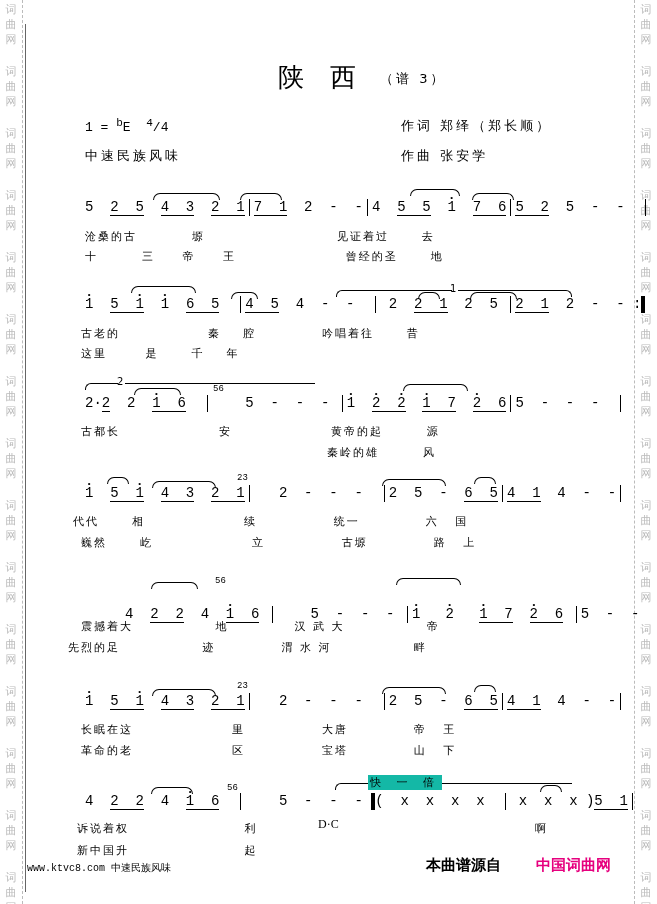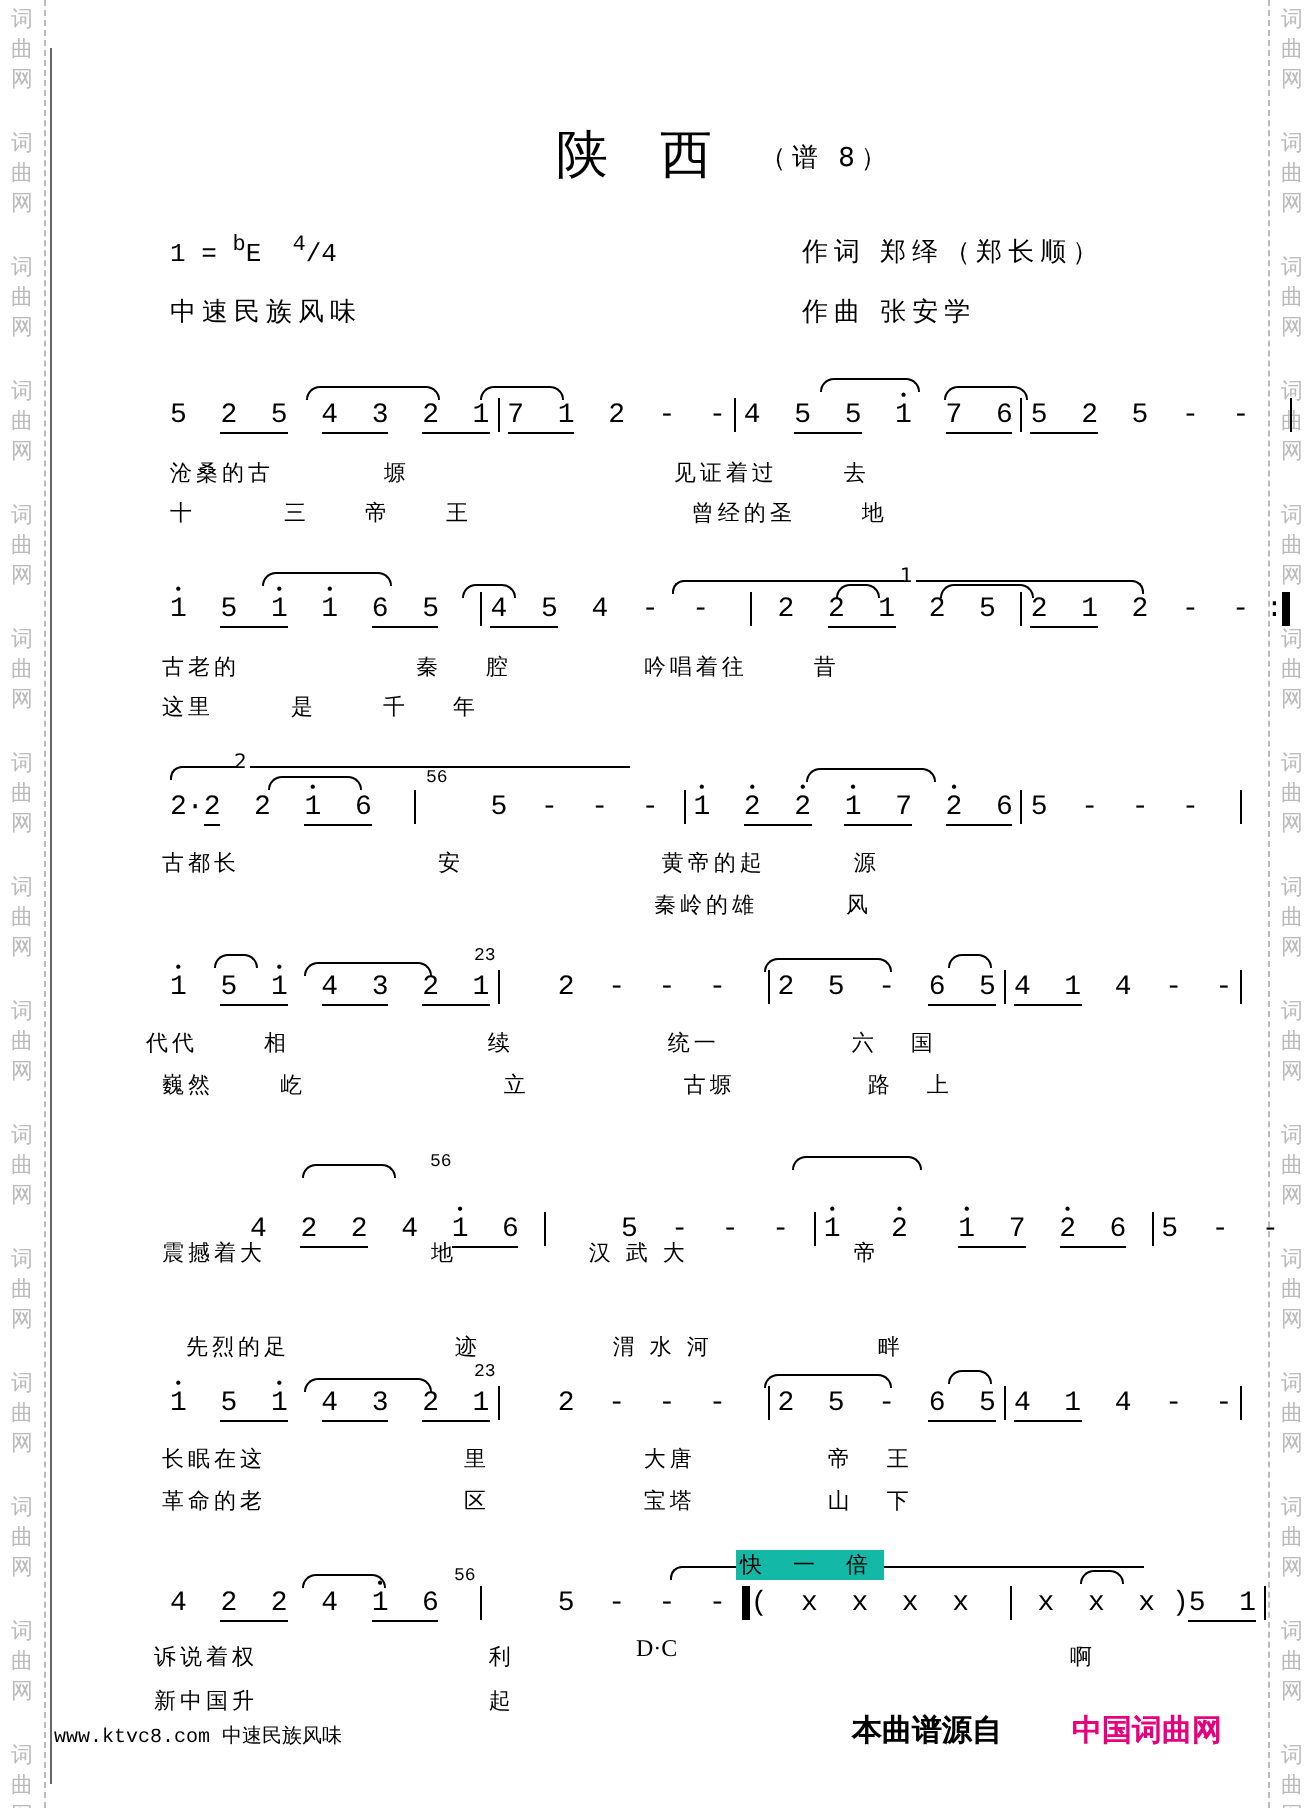--- a/index.html
+++ b/index.html
@@ -185,21 +185,21 @@
     </div>
     <div class="blk">
       <span>词</span>
       <span>曲</span>
       <span>网</span>
     </div>
   </div>
 <div class="margin-line"></div>
 
 <div class="abs title">陕西</div>
-<div class="abs subtitle">（谱 8）</div>
+<div class="abs subtitle">（谱 3）</div>
 <div class="abs key">
   <span>1 =</span>
   <sup>b</sup><span>E</span>
   &nbsp;<sup>4</sup><span>/4</span>
 </div>
 <div class="abs meta" style="left:85px;top:147px;">中速民族风味</div>
 <div class="abs meta" style="left:401px;top:117px;">
   <span>作词</span>
   <span>郑绎（郑长顺）</span>
 </div>
@@ -254,21 +254,21 @@
 <div class="abs lyr" style="left:73px;top:514px;">代代&nbsp;&nbsp;&nbsp;&nbsp;&nbsp;&nbsp;相&nbsp;&nbsp;&nbsp;&nbsp;&nbsp;&nbsp;&nbsp;&nbsp;&nbsp;&nbsp;&nbsp;&nbsp;&nbsp;&nbsp;&nbsp;&nbsp;&nbsp;&nbsp;续&nbsp;&nbsp;&nbsp;&nbsp;&nbsp;&nbsp;&nbsp;&nbsp;&nbsp;&nbsp;&nbsp;&nbsp;&nbsp;&nbsp;统一&nbsp;&nbsp;&nbsp;&nbsp;&nbsp;&nbsp;&nbsp;&nbsp;&nbsp;&nbsp;&nbsp;&nbsp;六&nbsp;&nbsp;&nbsp;国</div>
 <div class="abs lyr" style="left:81px;top:535px;">巍然&nbsp;&nbsp;&nbsp;&nbsp;&nbsp;&nbsp;屹&nbsp;&nbsp;&nbsp;&nbsp;&nbsp;&nbsp;&nbsp;&nbsp;&nbsp;&nbsp;&nbsp;&nbsp;&nbsp;&nbsp;&nbsp;&nbsp;&nbsp;&nbsp;立&nbsp;&nbsp;&nbsp;&nbsp;&nbsp;&nbsp;&nbsp;&nbsp;&nbsp;&nbsp;&nbsp;&nbsp;&nbsp;&nbsp;古塬&nbsp;&nbsp;&nbsp;&nbsp;&nbsp;&nbsp;&nbsp;&nbsp;&nbsp;&nbsp;&nbsp;&nbsp;路&nbsp;&nbsp;&nbsp;上</div>
 
 <div class="abs notes" style="left:85px;top:606px;margin-left:40px;">
   4&nbsp;&nbsp;<span class="n u">2&nbsp;&nbsp;2</span>&nbsp;&nbsp;4&nbsp;&nbsp;<span class="n u"><span class="n">1<span class="dot">•</span></span>&nbsp;&nbsp;6</span>&nbsp;<span class="bar"></span>&nbsp;&nbsp;&nbsp;&nbsp;5&nbsp;&nbsp;-&nbsp;&nbsp;-&nbsp;&nbsp;-&nbsp;<span class="bar"></span><span class="n">1<span class="dot">•</span></span>&nbsp;&nbsp;&nbsp;<span class="n">2<span class="dot">•</span></span>&nbsp;&nbsp;&nbsp;<span class="n u"><span class="n">1<span class="dot">•</span></span>&nbsp;&nbsp;7</span>&nbsp;&nbsp;<span class="n u"><span class="n">2<span class="dot">•</span></span>&nbsp;&nbsp;6</span>&nbsp;<span class="bar"></span>5&nbsp;&nbsp;-&nbsp;&nbsp;-&nbsp;&nbsp;-&nbsp;&nbsp;<span class="bar"></span>
 </div>
 <div class="grace" style="left:215px;top:576px;">56</div>
 <div class="slur" style="left:151px;top:582px;width:45px;"></div>
 <div class="slur" style="left:396px;top:578px;width:63px;"></div>
 <div class="abs lyr" style="left:81px;top:619px;text-align:center;">震撼着大&nbsp;&nbsp;&nbsp;&nbsp;&nbsp;&nbsp;&nbsp;&nbsp;&nbsp;&nbsp;&nbsp;&nbsp;&nbsp;&nbsp;&nbsp;地&nbsp;&nbsp;&nbsp;&nbsp;&nbsp;&nbsp;&nbsp;&nbsp;&nbsp;&nbsp;&nbsp;&nbsp;汉&nbsp;武&nbsp;大&nbsp;&nbsp;&nbsp;&nbsp;&nbsp;&nbsp;&nbsp;&nbsp;&nbsp;&nbsp;&nbsp;&nbsp;&nbsp;&nbsp;&nbsp;帝</div>
-<div class="abs lyr" style="left:93px;top:640px;margin-top:26px;">先烈的足&nbsp;&nbsp;&nbsp;&nbsp;&nbsp;&nbsp;&nbsp;&nbsp;&nbsp;&nbsp;&nbsp;&nbsp;&nbsp;&nbsp;&nbsp;迹&nbsp;&nbsp;&nbsp;&nbsp;&nbsp;&nbsp;&nbsp;&nbsp;&nbsp;&nbsp;&nbsp;&nbsp;渭&nbsp;水&nbsp;河&nbsp;&nbsp;&nbsp;&nbsp;&nbsp;&nbsp;&nbsp;&nbsp;&nbsp;&nbsp;&nbsp;&nbsp;&nbsp;&nbsp;&nbsp;畔</div>
+<div class="abs lyr" style="left:68px;top:640px;">先烈的足&nbsp;&nbsp;&nbsp;&nbsp;&nbsp;&nbsp;&nbsp;&nbsp;&nbsp;&nbsp;&nbsp;&nbsp;&nbsp;&nbsp;&nbsp;迹&nbsp;&nbsp;&nbsp;&nbsp;&nbsp;&nbsp;&nbsp;&nbsp;&nbsp;&nbsp;&nbsp;&nbsp;渭&nbsp;水&nbsp;河&nbsp;&nbsp;&nbsp;&nbsp;&nbsp;&nbsp;&nbsp;&nbsp;&nbsp;&nbsp;&nbsp;&nbsp;&nbsp;&nbsp;&nbsp;畔</div>
 
 <div class="abs notes" style="left:85px;top:693px;">
   <span class="n">1<span class="dot">•</span></span>&nbsp;&nbsp;<span class="n u">5&nbsp;&nbsp;<span class="n">1<span class="dot">•</span></span></span>&nbsp;&nbsp;<span class="n u">4&nbsp;&nbsp;3</span>&nbsp;&nbsp;<span class="n u">2&nbsp;&nbsp;1</span><span class="bar"></span>&nbsp;&nbsp;&nbsp;2&nbsp;&nbsp;-&nbsp;&nbsp;-&nbsp;&nbsp;-&nbsp;&nbsp;<span class="bar"></span>2&nbsp;&nbsp;5&nbsp;&nbsp;-&nbsp;&nbsp;<span class="n u">6&nbsp;&nbsp;5</span><span class="bar"></span><span class="n u">4&nbsp;&nbsp;1</span>&nbsp;&nbsp;4&nbsp;&nbsp;-&nbsp;&nbsp;-<span class="bar"></span>
 </div>
 <div class="grace" style="left:237px;top:681px;">23</div>
 <div class="slur" style="left:152px;top:689px;width:62px;"></div>
 <div class="slur" style="left:382px;top:687px;width:62px;"></div>
 <div class="slur" style="left:474px;top:685px;width:20px;"></div>
 <div class="abs lyr" style="left:81px;top:722px;text-align:center;">长眠在这&nbsp;&nbsp;&nbsp;&nbsp;&nbsp;&nbsp;&nbsp;&nbsp;&nbsp;&nbsp;&nbsp;&nbsp;&nbsp;&nbsp;&nbsp;&nbsp;&nbsp;&nbsp;里&nbsp;&nbsp;&nbsp;&nbsp;&nbsp;&nbsp;&nbsp;&nbsp;&nbsp;&nbsp;&nbsp;&nbsp;&nbsp;&nbsp;大唐&nbsp;&nbsp;&nbsp;&nbsp;&nbsp;&nbsp;&nbsp;&nbsp;&nbsp;&nbsp;&nbsp;&nbsp;帝&nbsp;&nbsp;&nbsp;王</div>
 <div class="abs lyr" style="left:81px;top:743px;">革命的老&nbsp;&nbsp;&nbsp;&nbsp;&nbsp;&nbsp;&nbsp;&nbsp;&nbsp;&nbsp;&nbsp;&nbsp;&nbsp;&nbsp;&nbsp;&nbsp;&nbsp;&nbsp;区&nbsp;&nbsp;&nbsp;&nbsp;&nbsp;&nbsp;&nbsp;&nbsp;&nbsp;&nbsp;&nbsp;&nbsp;&nbsp;&nbsp;宝塔&nbsp;&nbsp;&nbsp;&nbsp;&nbsp;&nbsp;&nbsp;&nbsp;&nbsp;&nbsp;&nbsp;&nbsp;山&nbsp;&nbsp;&nbsp;下</div>

